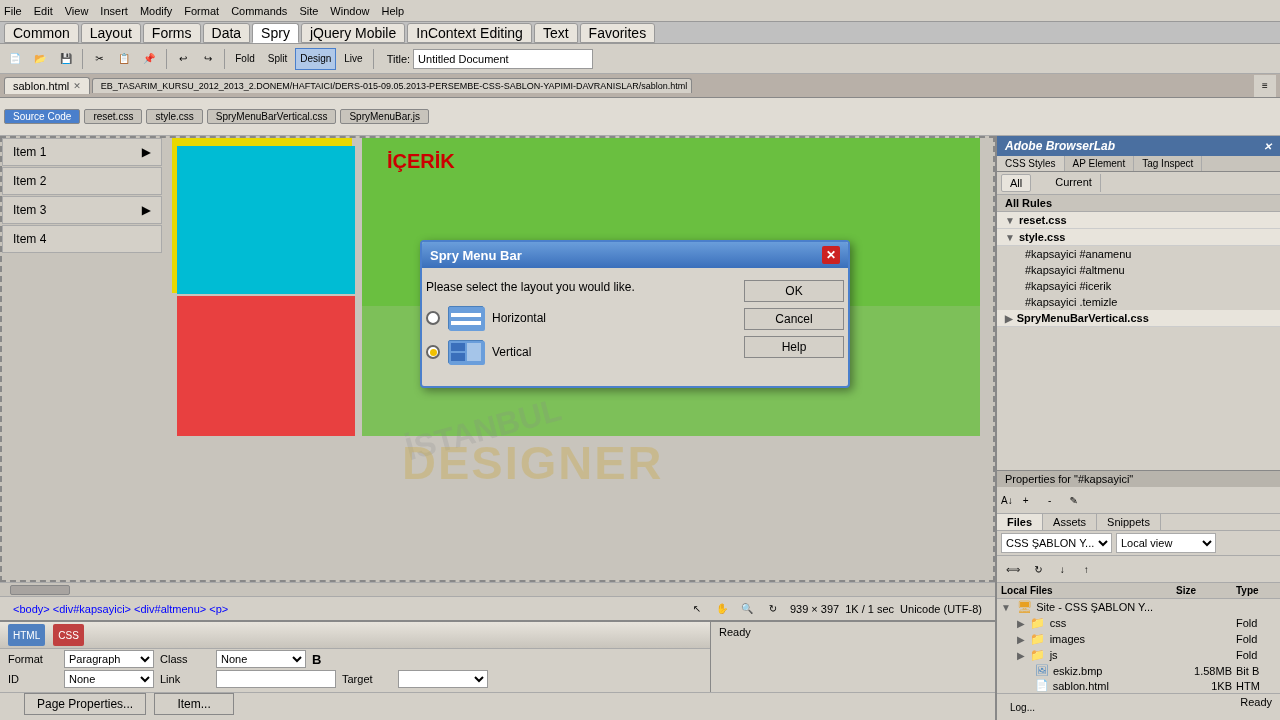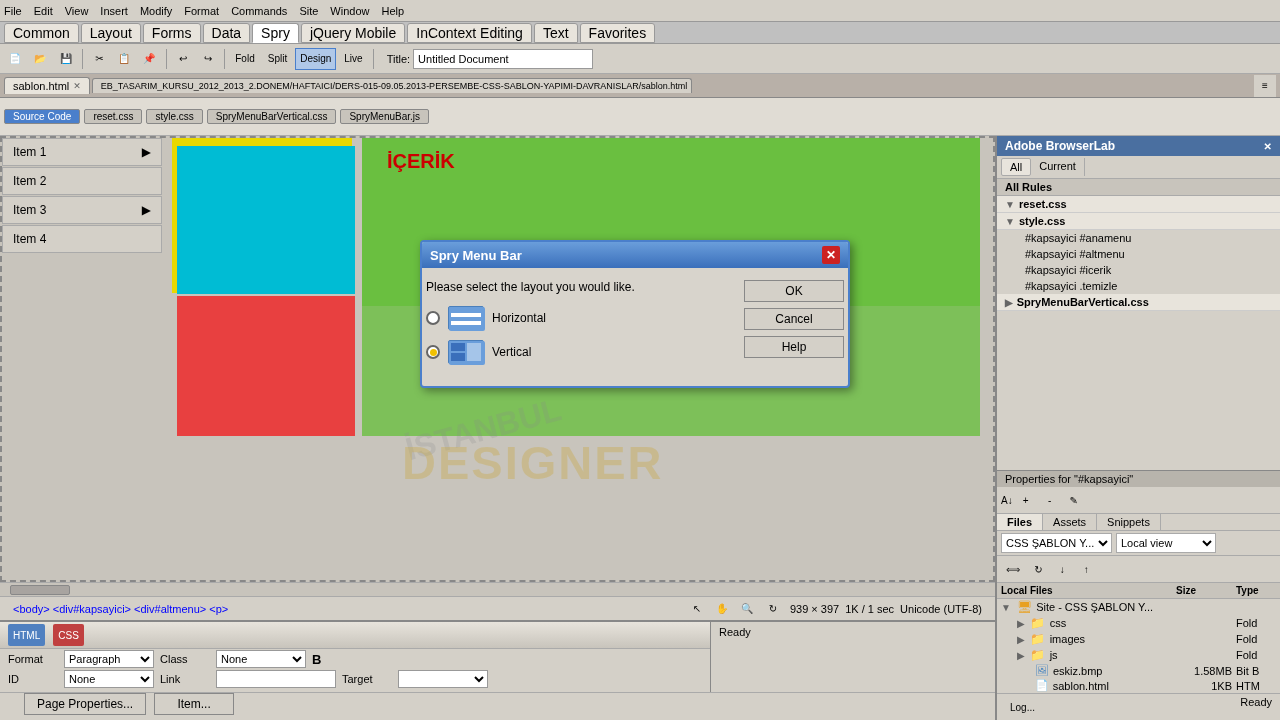--- a/index.html
+++ b/index.html
@@ -536,27 +536,32 @@
       </div>
 
       <div style="background:#d4d0c8;border-top:1px solid #aaa;height:28px;display:flex;align-items:flex-start;gap:8px;padding:0 24px;">
         <button class="dialog-btn">Page Properties...</button>
         <button class="dialog-btn">Item...</button>
       </div>
     </div>
 
     <div id="right-side">
 
-      <div style="background:#4a6fa0;color:#fff;padding:3px 8px;font-size:12px;font-weight:bold;display:flex;align-items:center;justify-content:space-between;">
+      <div style="background:#4a6fa0;color:#fff;padding:3px 8px;font-size:12px;font-weight:bold;display:flex;align-items:center;justify-content:space-between;font-style:italic;">
         <span>Adobe BrowserLab</span>
         <span style="font-size:10px;cursor:pointer;">✕</span>
       </div>
 
-
-      <div style="background:#d4d0c8;border-bottom:1px solid #aaa;display:flex;padding:2px 4px;gap:0;">
+      <div style="background:#c8c4bc;border-bottom:1px solid #888;display:flex;">
+        <span class="right-tab active" style="font-size:10px;padding:2px 8px;cursor:pointer;">CSS Styles</span>
+        <span class="right-tab" style="font-size:10px;padding:2px 8px;cursor:pointer;">AP Element</span>
+        <span class="right-tab" style="font-size:10px;padding:2px 8px;cursor:pointer;">Tag Inspect</span>
+      </div>
+
+      <div style="background:#d4d0c8;border-bottom:1px solid #aaa;display:flex;padding:2px 4px;gap:16px;">
         <span class="right-tab active" style="font-size:11px;padding:2px 8px;cursor:pointer;background:#e8e4dc;border:1px solid #aaa;border-radius:2px;">All</span>
         <span class="right-tab" style="font-size:11px;padding:2px 8px;cursor:pointer;">Current</span>
       </div>
 
       <div style="background:#c8c4bc;padding:2px 8px;font-size:11px;font-weight:bold;border-bottom:1px solid #aaa;">All Rules</div>
 
       <div id="css-rules-panel">
         <div class="css-file-header">
           <span class="expand-btn">▼</span>
           <span>reset.css</span>

